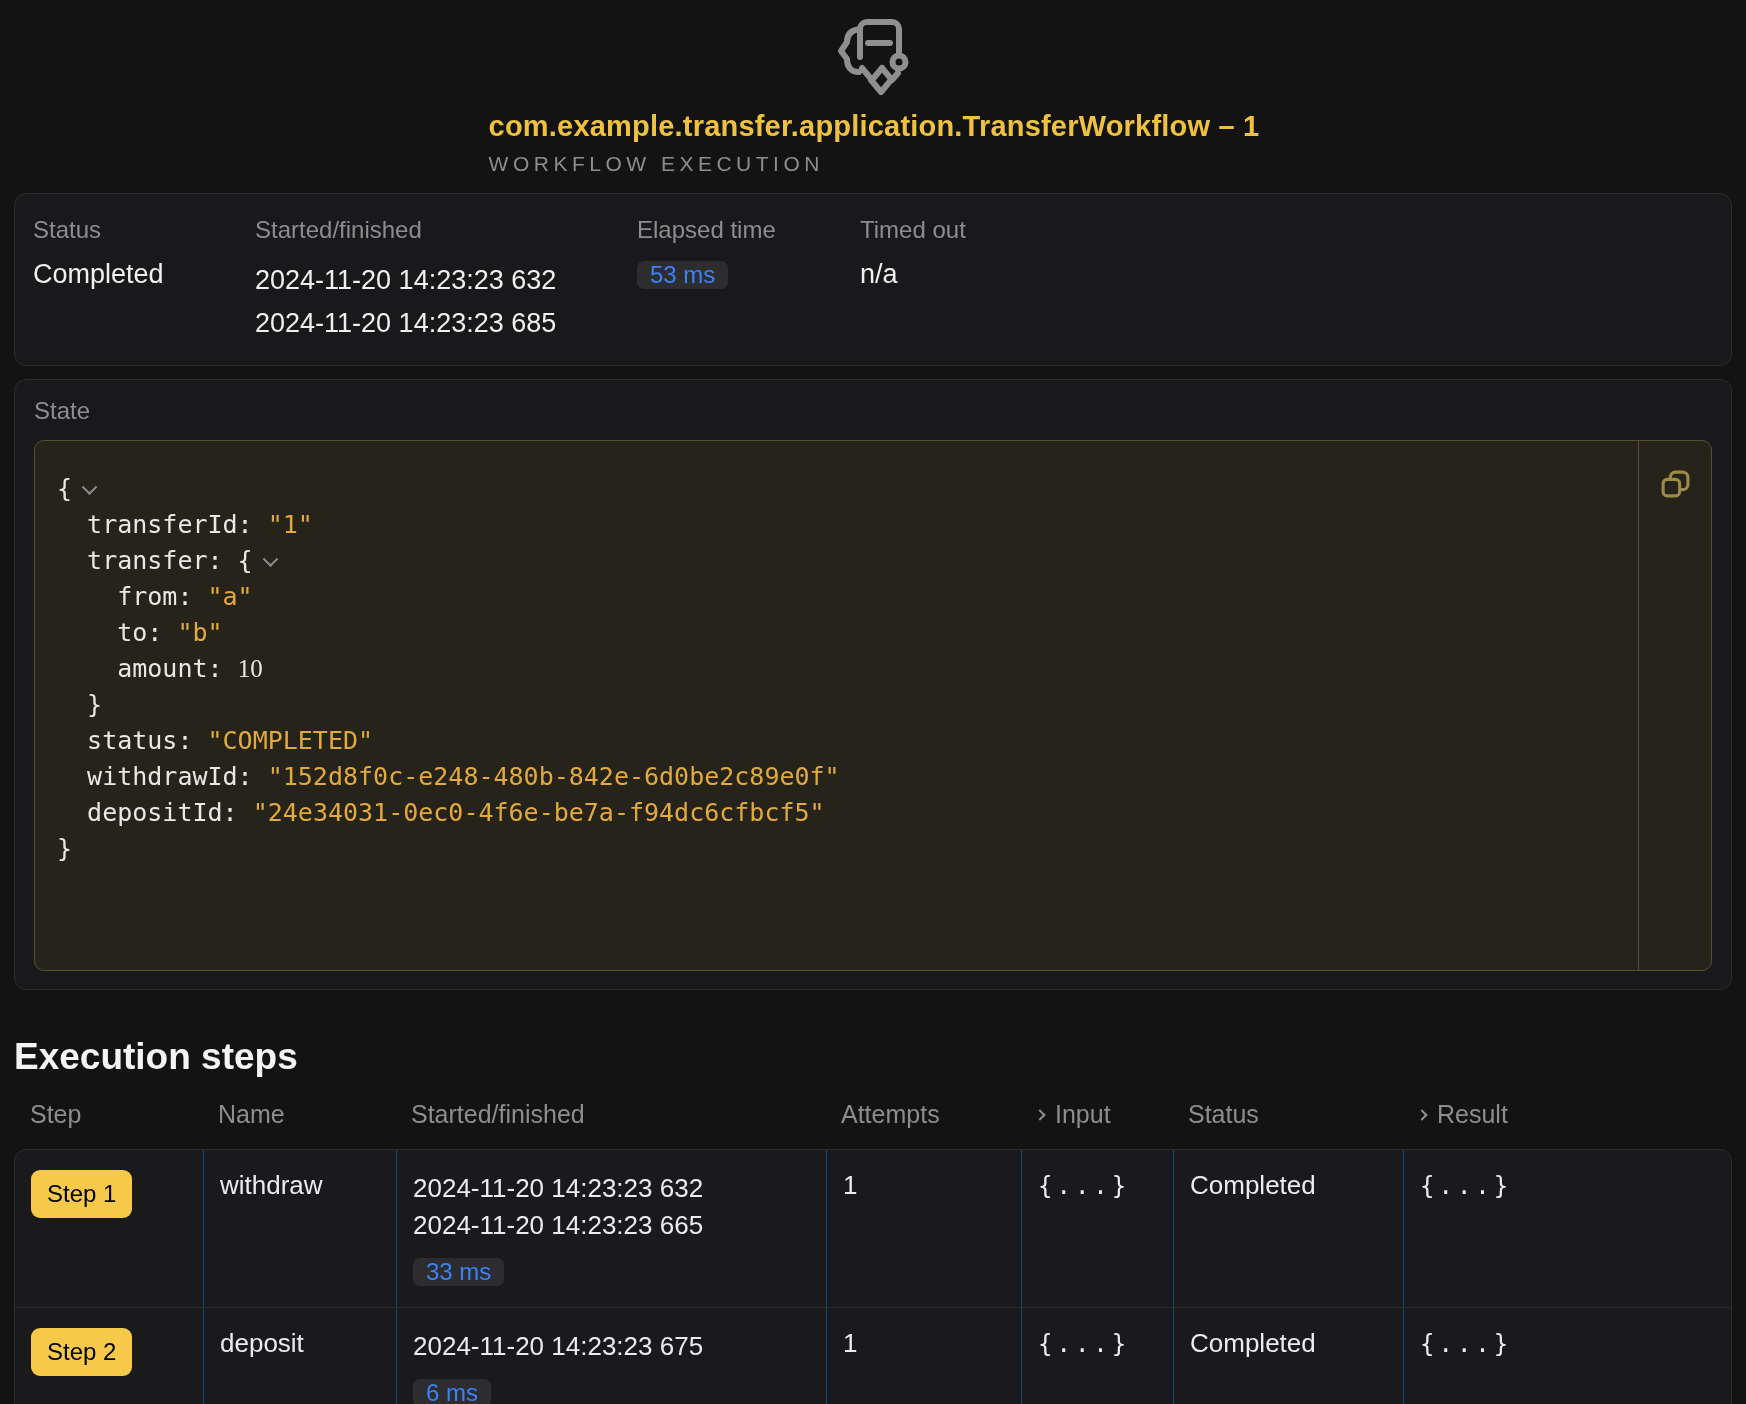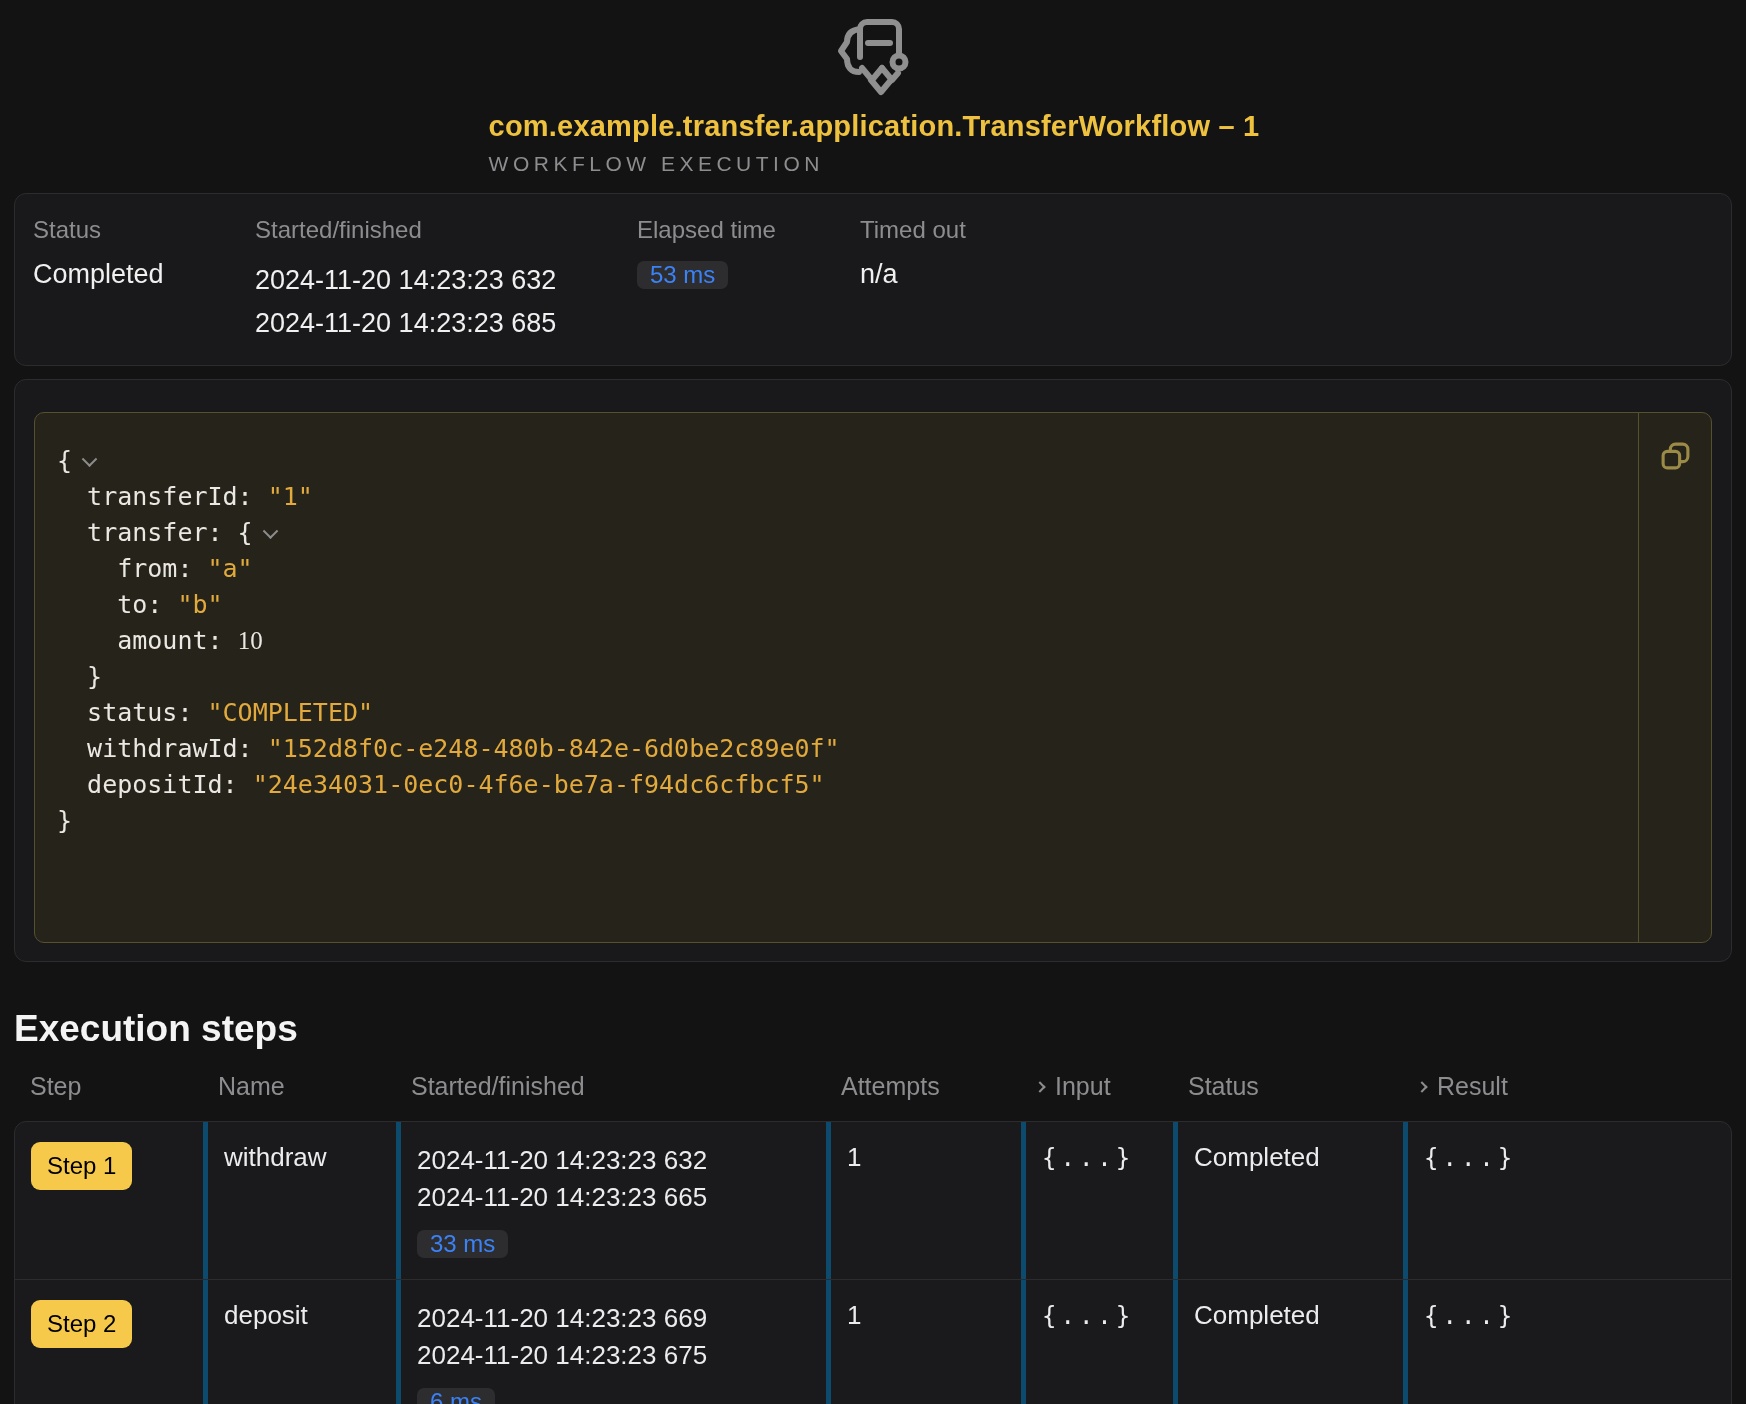--- a/index.html
+++ b/index.html
@@ -59,21 +59,21 @@
   .steps-grid { display:grid; grid-template-columns:188px 193px 430px 195px 152px 230px 1fr; }
   .steps-header { margin-top:22px; padding-bottom:20px; }
   .th { font-size:25px; color:#8d8d8f; padding:0 16px; display:flex; align-items:center; gap:11px; }
   .chev-right {
     display:inline-block; width:8px; height:8px; flex:0 0 auto;
     border-top:2px solid #8d8d8f; border-right:2px solid #8d8d8f;
     transform:rotate(45deg);
   }
   .steps-table { border:1px solid #2c2c2e; border-radius:12px; background:#1a1a1c; overflow:hidden; }
   .steps-row + .steps-row { border-top:1px solid #2c2c2e; }
-  .cell { padding:20px 16px; border-left:5px solid #0c4a6e; font-size:26px; color:#ececee; }
+  .cell { padding:20px 16px; border-left:1px solid #0c4a6e; font-size:26px; color:#ececee; }
   .cell:first-child { border-left:none; }
   .step-badge {
     display:inline-block; background:#f6c94b; color:#000000;
     font-size:24px; padding:10px 16px; border-radius:9px;
   }
   .cell .date-line { line-height:37px; }
   .cell .ms-badge { margin-top:14px; }
   .braces {
     font-family:"DejaVu Sans Mono", monospace; font-size:24px;
     letter-spacing:4px; color:#ececee; cursor:pointer;
@@ -123,20 +123,21 @@
         </div>
       </div>
       <div>
         <div class="field-label">Timed out</div>
         <div class="field-value">n/a</div>
       </div>
     </div>
   </section>
 
   <section class="panel state-panel">
+    <div class="field-label">State</div>
     <div class="code-block">
       <div class="code-main"><div class="code-line"><span class="tok-k">{</span><span class="code-chevron"></span></div><div class="code-line"><span class="tok-k">  transferId: </span><span class="tok-s">"1"</span></div><div class="code-line"><span class="tok-k">  transfer: {</span><span class="code-chevron"></span></div><div class="code-line"><span class="tok-k">    from: </span><span class="tok-s">"a"</span></div><div class="code-line"><span class="tok-k">    to: </span><span class="tok-s">"b"</span></div><div class="code-line"><span class="tok-k">    amount: </span><span class="tok-n">10</span></div><div class="code-line"><span class="tok-k">  }</span></div><div class="code-line"><span class="tok-k">  status: </span><span class="tok-s">"COMPLETED"</span></div><div class="code-line"><span class="tok-k">  withdrawId: </span><span class="tok-s">"152d8f0c-e248-480b-842e-6d0be2c89e0f"</span></div><div class="code-line"><span class="tok-k">  depositId: </span><span class="tok-s">"24e34031-0ec0-4f6e-be7a-f94dc6cfbcf5"</span></div><div class="code-line"><span class="tok-k">}</span></div></div>
       <div class="code-gutter">
         <button class="copy-btn" title="">
           <svg width="33" height="33" viewBox="0 0 32 32" fill="none" stroke="#9c8b47" stroke-width="3" stroke-linecap="round" stroke-linejoin="round">
             <rect x="4" y="11" width="16" height="16" rx="4"></rect>
             <path d="M11 11 V9 a5 5 0 0 1 5 -5 h7 a5 5 0 0 1 5 5 v7 a5 5 0 0 1 -5 5 h-2"></path>
           </svg>
         </button>
       </div>
@@ -167,21 +168,21 @@
         <div class="cell">withdraw</div>
         <div class="cell"><div class="date-line">2024-11-20 14:23:23 632</div><div class="date-line">2024-11-20 14:23:23 665</div><span class="ms-badge">33 ms</span></div>
         <div class="cell">1</div>
         <div class="cell"><span class="braces">{...}</span></div>
         <div class="cell">Completed</div>
         <div class="cell"><span class="braces">{...}</span></div>
       </div>
       <div class="steps-grid steps-row">
         <div class="cell"><span class="step-badge">Step 2</span></div>
         <div class="cell">deposit</div>
-        <div class="cell"><div class="date-line">2024-11-20 14:23:23 669</div><div class="date-line">2024-11-20 14:23:23 675</div><span class="ms-badge">6 ms</span></div>
+        <div class="cell"><div class="date-line">2024-11-20 14:23:23 675</div><span class="ms-badge">6 ms</span></div>
         <div class="cell">1</div>
         <div class="cell"><span class="braces">{...}</span></div>
         <div class="cell">Completed</div>
         <div class="cell"><span class="braces">{...}</span></div>
       </div>
     </div>
 
 </div>
 
 </body></html>

